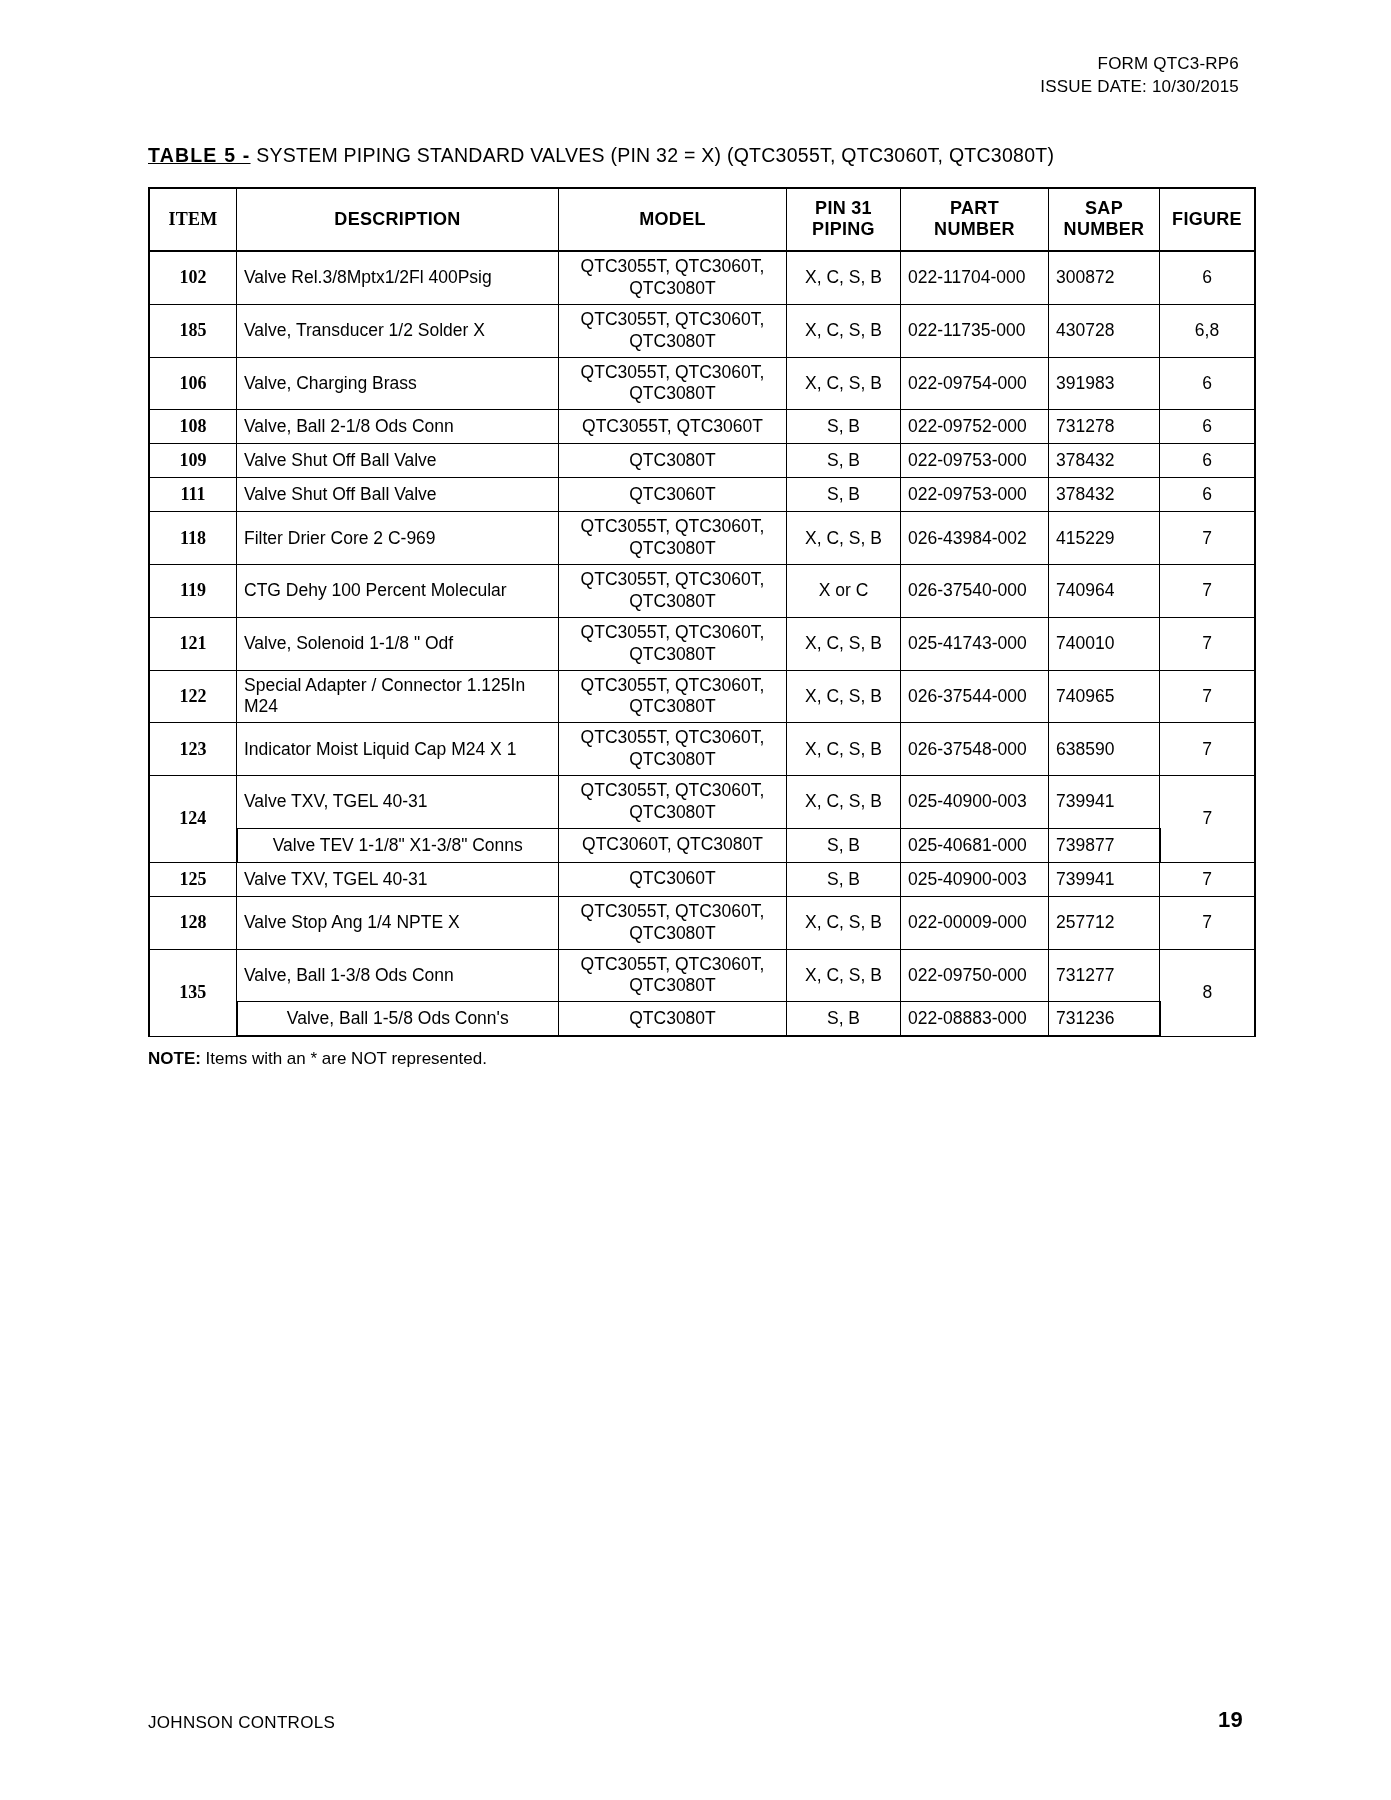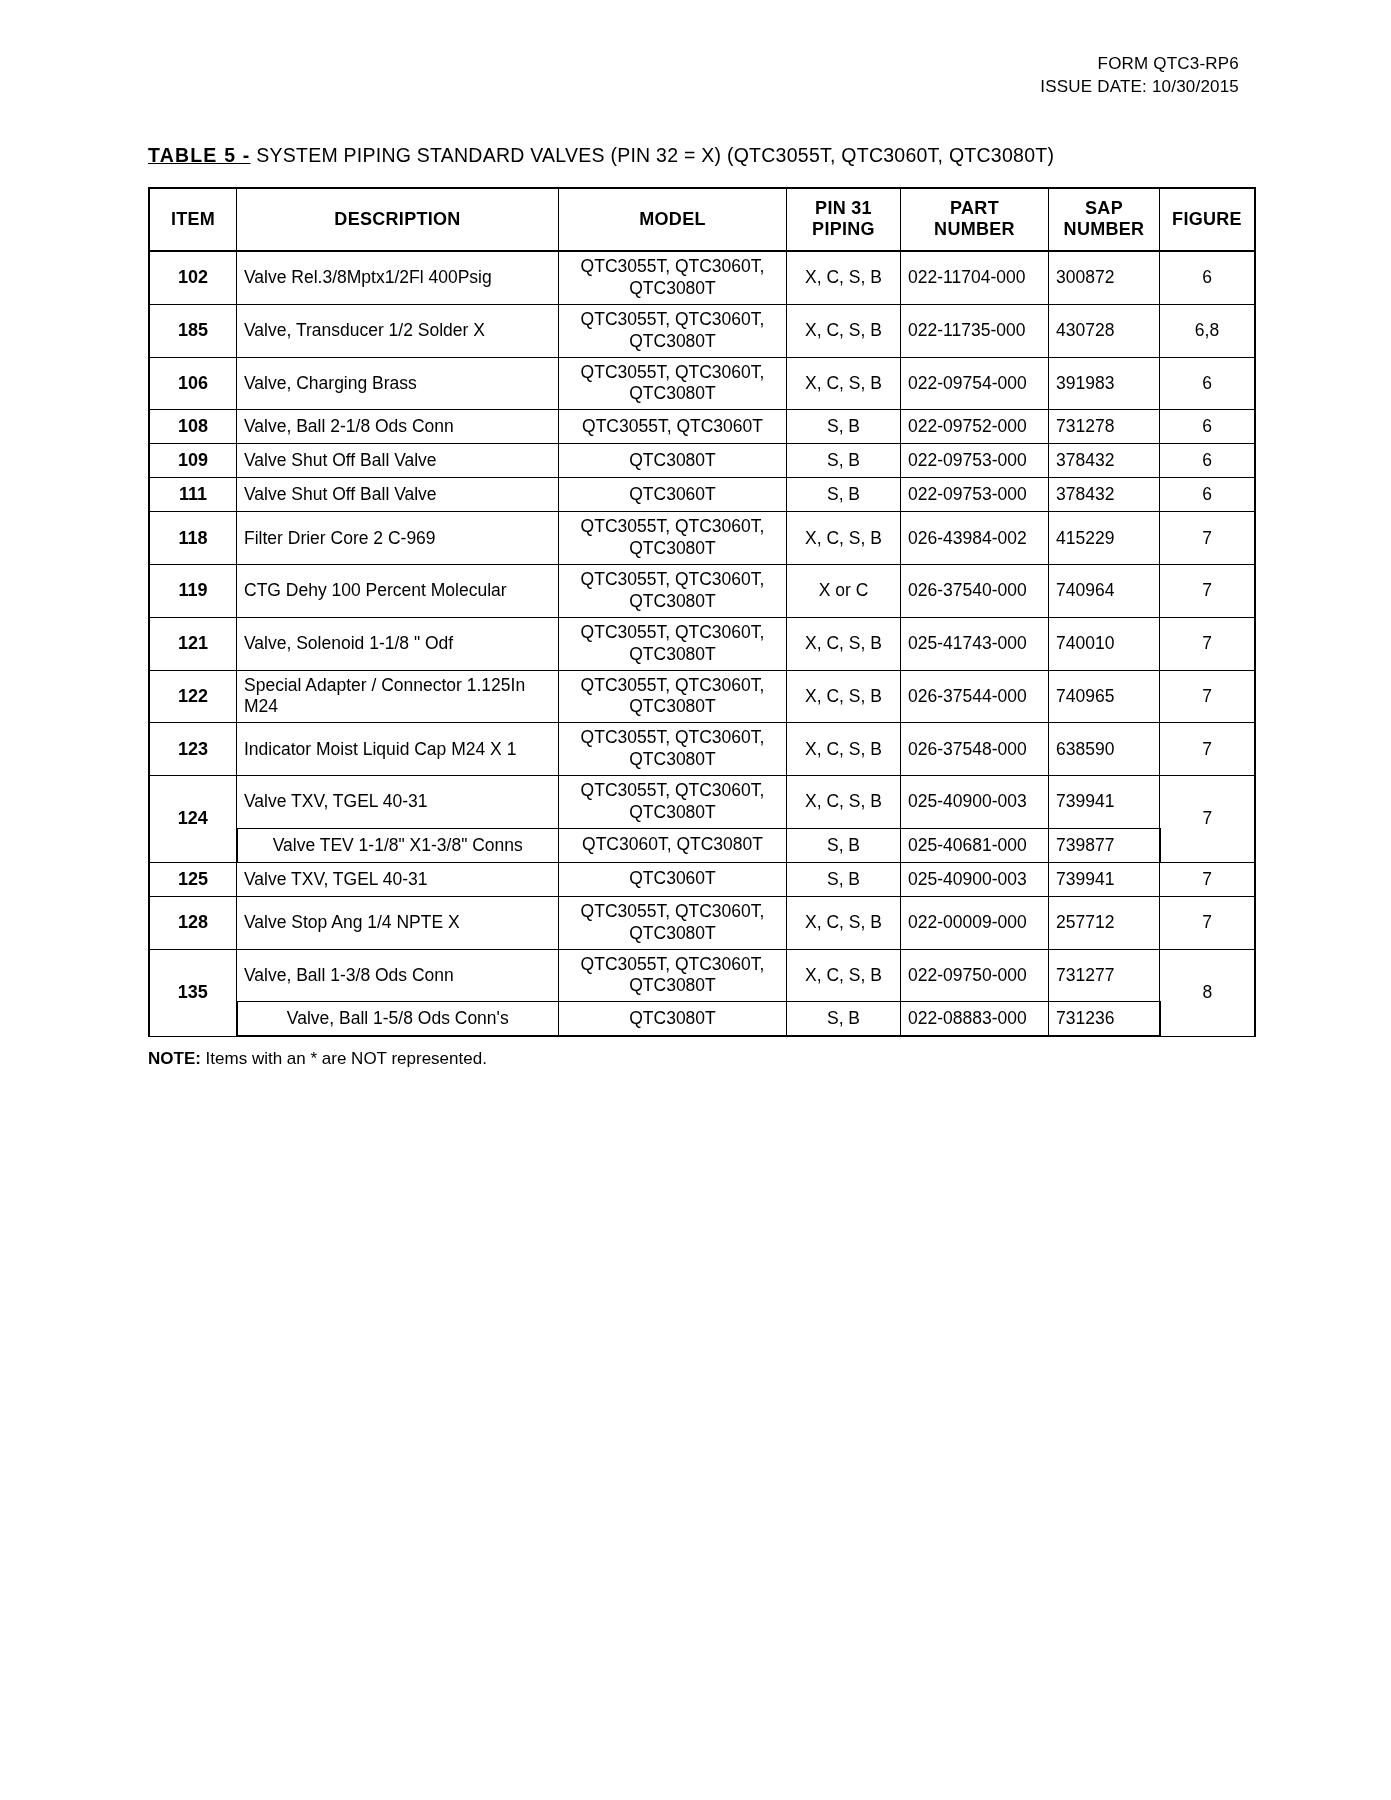--- a/index.html
+++ b/index.html
@@ -82,21 +82,21 @@
     padding-bottom: 9px;
   }
   table.parts thead th:first-child { border-left: 2.5px solid #000; }
   table.parts thead th:last-child  { border-right: 2.5px solid #000; }
 
   table.parts tbody td { height: 25px; }
   table.parts tbody tr td:first-child { border-left: 2.5px solid #000; text-align: center; }
   table.parts tbody tr td:last-child  { border-right: 2.5px solid #000; }
   table.parts tbody tr:last-child td  { border-bottom: 2.5px solid #000; }
 
-  .c-item   { width: 72px;  text-align: center; font-weight: bold; font-size: 18px; }
+  .c-item   { width: 72px;  text-align: center; font-weight: bold; font-size: 18px; font-family: Liberation Serif, serif; }
   .c-desc   { width: 307px; text-align: left; }
   .c-model  { width: 213px; text-align: center; line-height: 1.25; }
   .c-pin    { width: 99px;  text-align: center; }
   .c-part   { width: 133px; text-align: left; }
   .c-sap    { width: 96px;  text-align: left; }
   .c-fig    { width: 80px;  text-align: center; }
 
   
   .note {
     margin-top: 12px;
@@ -307,14 +307,18 @@
           <td class="c-part">022-08883-000</td>
           <td class="c-sap">731236</td>
         </tr>
       </tbody>
   </table>
 
   <div class="note">
     <b>NOTE:</b><span> Items with an * are NOT represented.</span>
   </div>
 
+  <div class="doc-footer">
+    <div>JOHNSON CONTROLS</div>
+    <div class="pageno">19</div>
+  </div>
 
 </div>
 
 </body></html>

